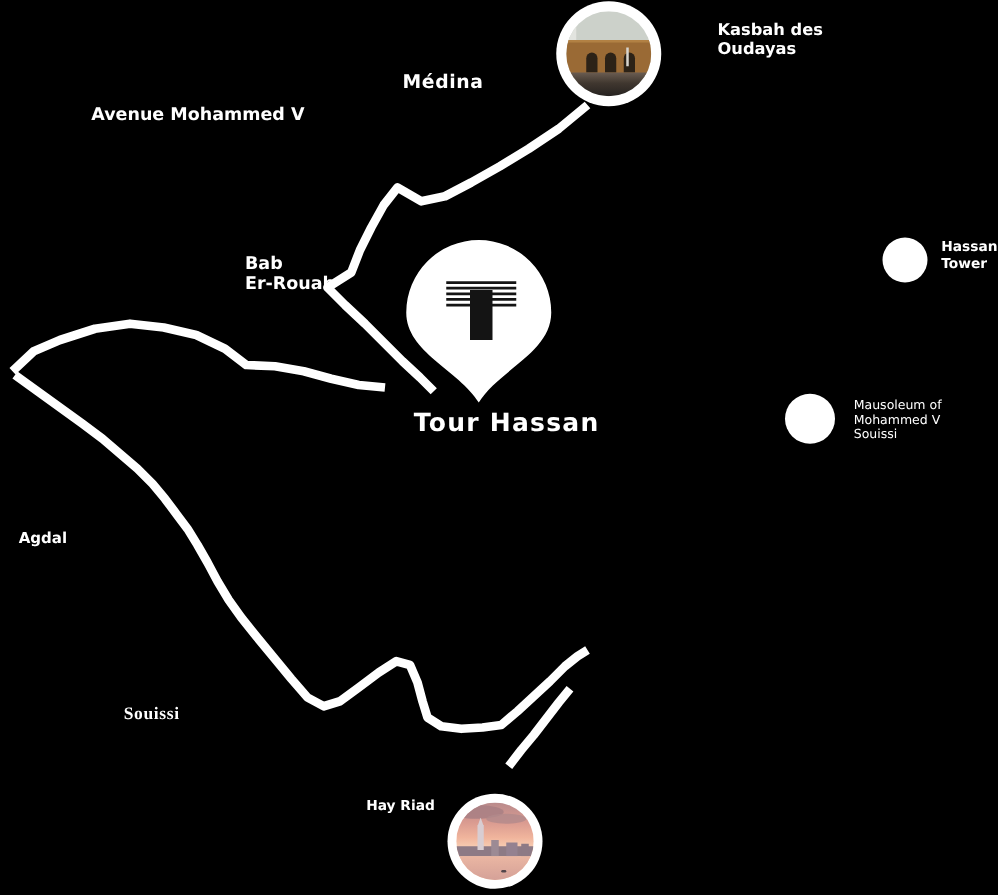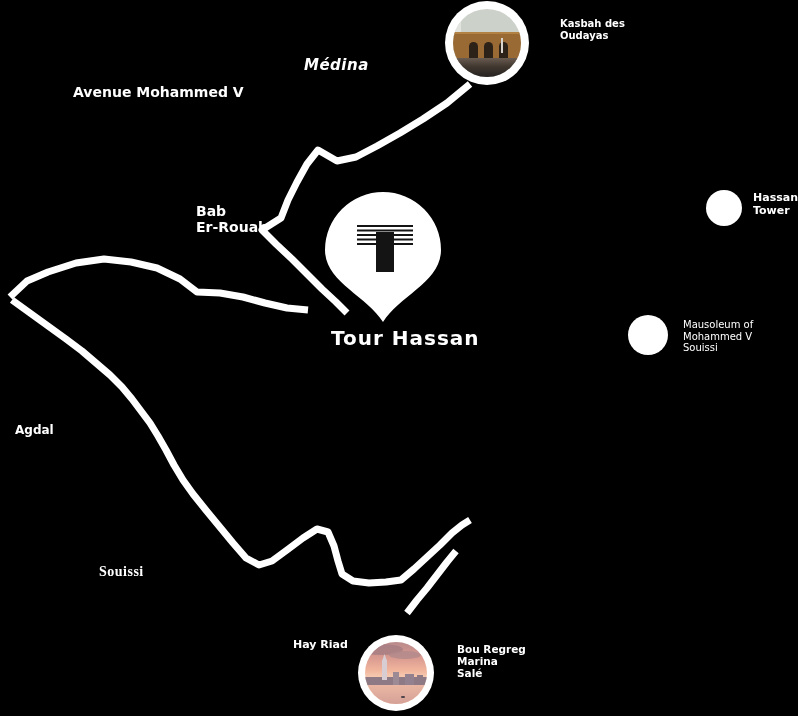--- a/index.html
+++ b/index.html
@@ -48,21 +48,21 @@
 
 <div class="stage">
 
   <svg class="roads" width="798" height="716" viewBox="0 0 798 716" aria-hidden="true">
     <path d="M470,84 L447,103 L423,119 L400,133 L377,146 L356,157 L337,161 L318,150 L307,164 L297,182 L288,200 L281,218 L262,230 L276,244 L292,259 L307,274 L322,289 L336,302 L347,313"></path>
     <path d="M10,297 L27,281 L48,272 L76,263 L104,259 L131,262 L157,268 L180,279 L197,292 L220,293 L243,297 L265,303 L287,308 L308,310"></path>
     <path d="M12,300 L30,313 L48,326 L66,339 L82,351 L96,363 L110,375 L122,387 L132,399 L141,411 L150,423 L158,436 L166,450 L174,465 L183,480 L193,494 L205,509 L219,526 L233,543 L246,558 L259,565 L272,561 L287,550 L303,538 L317,529 L328,532 L334,546 L338,561 L342,574 L353,581 L369,583 L386,582 L401,580 L414,569 L427,557 L440,545 L452,533 L462,525 L470,520"></path>
     <path d="M407,613 L417,600 L427,588 L437,575 L447,562 L456,551"></path>
   </svg>
 
-  <div class="lbl lbl-bold" style="left:304px;top:57px;font-size:15px;letter-spacing:.5px;font-style:italic;">Médina</div>
+  <div class="lbl lbl-bold" style="left:322px;top:57px;font-size:15px;letter-spacing:.5px;">Médina</div>
 
   <div class="lbl lbl-bold" style="left:73px;top:84px;font-size:14px;">Avenue Mohammed V</div>
 
   <div class="lbl lbl-stack" style="left:196px;top:203px;font-size:14px;font-weight:bold;">
     <span>Bab</span>
     <span>Er-Rouah</span>
   </div>
 
   <div class="lbl lbl-bold" style="left:15px;top:424px;font-size:12px;">Agdal</div>
 
@@ -89,21 +89,21 @@
       <div class="ph k-sky"></div>
       <div class="ph k-strip"></div>
       <div class="ph k-wall"></div>
       <div class="ph k-arch" style="left:16px;"></div>
       <div class="ph k-arch" style="left:31px;"></div>
       <div class="ph k-arch" style="left:46px;"></div>
       <div class="ph k-pole"></div>
       <div class="ph k-ground"></div>
     </div>
   </div>
-  <div class="lbl lbl-stack lbl-bold" style="left:560px;top:18px;font-size:10px;">
+  <div class="lbl lbl-stack lbl-bold" style="left:574px;top:18px;font-size:13px;">
     <span>Kasbah des</span>
     <span>Oudayas</span>
   </div>
 
   <div class="poi" style="left:706px;top:190px;width:36px;height:36px;"></div>
   <div class="lbl lbl-stack" style="left:753px;top:192px;font-size:11px;font-weight:bold;">
     <span>Hassan</span>
     <span>Tower</span>
   </div>
 
@@ -122,19 +122,14 @@
       <div class="ph d-skyline"></div>
       <div class="ph d-b1"></div>
       <div class="ph d-b2"></div>
       <div class="ph d-b3"></div>
       <div class="ph d-tower"></div>
       <div class="ph d-spire"></div>
       <div class="ph d-water"></div>
       <div class="ph d-boat"></div>
     </div>
   </div>
-  <div class="lbl lbl-stack" style="left:457px;top:643px;font-size:10.5px;font-weight:bold;">
-    <span>Bou Regreg</span>
-    <span>Marina</span>
-    <span>Salé</span>
-  </div>
 
 </div>
 
 </body></html>

